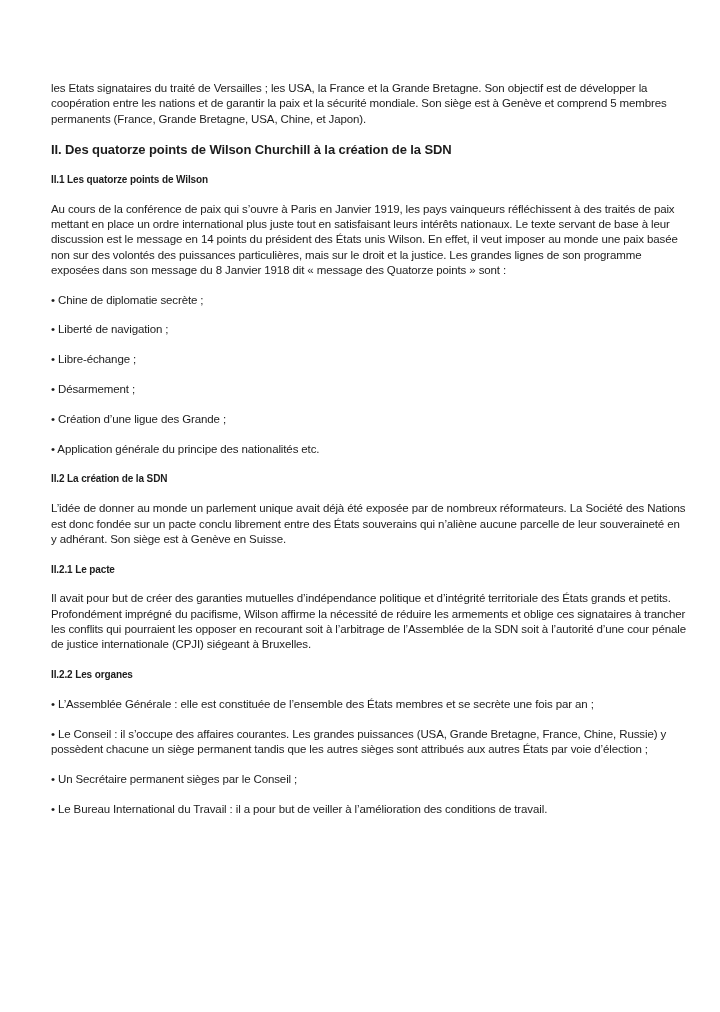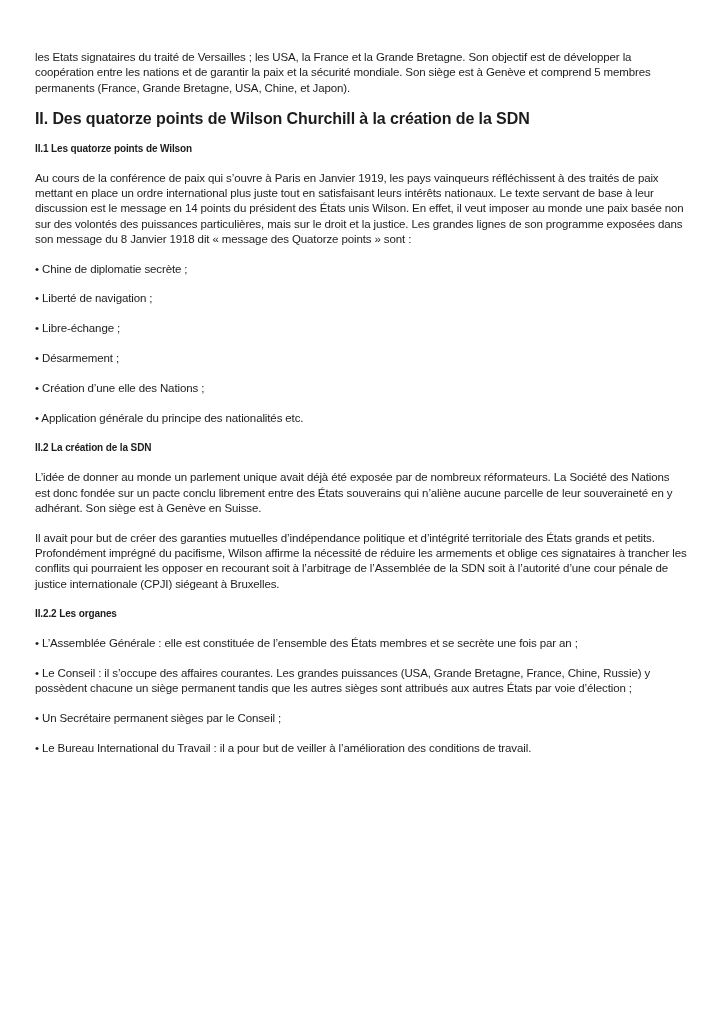--- a/index.html
+++ b/index.html
@@ -10,33 +10,34 @@
   }
   .page {
     position: relative;
     width: 720px;
     height: 1012px;
     background: #ffffff;
     overflow: hidden;
   }
   .doc {
     box-sizing: border-box;
-    padding: 50px 33px 0 35px;
+    padding: 81px 33px 0 35px;
     font-family: "Liberation Sans", "DejaVu Sans", sans-serif;
     font-size: 11.5px;
     letter-spacing: -0.12px;
     line-height: 15.3px;
     color: #1c1c1c;
     text-align: left;
+    margin-left: 16px;
   }
   .doc p {
     margin: 0 0 14.5px 0;
   }
   .doc p.heading1 {
-    font-size: 16px;
+    font-size: 13px;
     font-weight: bold;
     line-height: 17px;
     letter-spacing: -0.1px;
     margin: 0 0 13.5px 0;
   }
   .doc p.heading2 {
     font-size: 10px;
     font-weight: bold;
     margin: 0 0 14.5px 0;
   }
@@ -50,24 +51,25 @@
 <div class="page">
   <main class="doc">
       <p class="paragraph">les Etats signataires du traité de Versailles ; les USA, la France et la Grande Bretagne. Son objectif est de développer la coopération entre les nations et de garantir la paix et la sécurité mondiale. Son siège est à Genève et comprend 5 membres permanents (France, Grande Bretagne, USA, Chine, et Japon).</p>
       <p class="heading1">II. Des quatorze points de Wilson Churchill à la création de la SDN</p>
       <p class="heading2">II.1 Les quatorze points de Wilson</p>
       <p class="paragraph">Au cours de la conférence de paix qui s’ouvre à Paris en Janvier 1919, les pays vainqueurs réfléchissent à des traités de paix mettant en place un ordre international plus juste tout en satisfaisant leurs intérêts nationaux. Le texte servant de base à leur discussion est le message en 14 points du président des États unis Wilson. En effet, il veut imposer au monde une paix basée non sur des volontés des puissances particulières, mais sur le droit et la justice. Les grandes lignes de son programme exposées dans son message du 8 Janvier 1918 dit « message des Quatorze points » sont :</p>
       <p class="bullet"><span class="marker">• </span><span>Chine de diplomatie secrète ;</span></p>
       <p class="bullet"><span class="marker">• </span><span>Liberté de navigation ;</span></p>
       <p class="bullet"><span class="marker">• </span><span>Libre-échange ;</span></p>
       <p class="bullet"><span class="marker">• </span><span>Désarmement ;</span></p>
-      <p class="bullet"><span class="marker">• </span><span>Création d’une elle des Nations ;</span></p>
+      <p class="bullet"><span class="marker">• </span><span>Création d’une ligue des Grande ;</span></p>
       <p class="bullet"><span class="marker">• </span><span>Application générale du principe des nationalités etc.</span></p>
       <p class="heading2">II.2 La création de la SDN</p>
       <p class="paragraph">L’idée de donner au monde un parlement unique avait déjà été exposée par de nombreux réformateurs. La Société des Nations est donc fondée sur un pacte conclu librement entre des États souverains qui n’aliène aucune parcelle de leur souveraineté en y adhérant. Son siège est à Genève en Suisse.</p>
+      <p class="heading2">II.2.1 Le pacte</p>
       <p class="paragraph">Il avait pour but de créer des garanties mutuelles d’indépendance politique et d’intégrité territoriale des États grands et petits. Profondément imprégné du pacifisme, Wilson affirme la nécessité de réduire les armements et oblige ces signataires à trancher les conflits qui pourraient les opposer en recourant soit à l’arbitrage de l’Assemblée de la SDN soit à l’autorité d’une cour pénale de justice internationale (CPJI) siégeant à Bruxelles.</p>
       <p class="heading2">II.2.2 Les organes</p>
       <p class="bullet"><span class="marker">• </span><span>L’Assemblée Générale : elle est constituée de l’ensemble des États membres et se secrète une fois par an ;</span></p>
       <p class="bullet"><span class="marker">• </span><span>Le Conseil : il s’occupe des affaires courantes. Les grandes puissances (USA, Grande Bretagne, France, Chine, Russie) y possèdent chacune un siège permanent tandis que les autres sièges sont attribués aux autres États par voie d’élection ;</span></p>
       <p class="bullet"><span class="marker">• </span><span>Un Secrétaire permanent sièges par le Conseil ;</span></p>
       <p class="bullet"><span class="marker">• </span><span>Le Bureau International du Travail : il a pour but de veiller à l’amélioration des conditions de travail.</span></p>
     </main>
 </div>
 
 </body></html>

